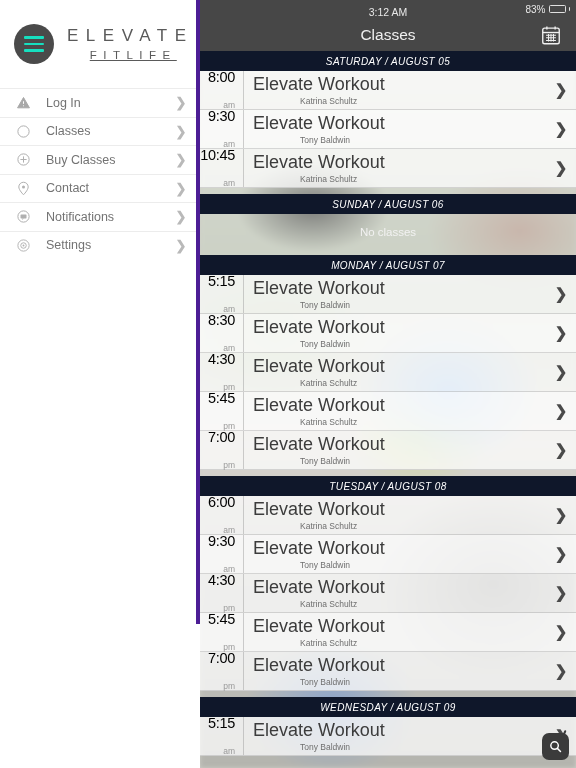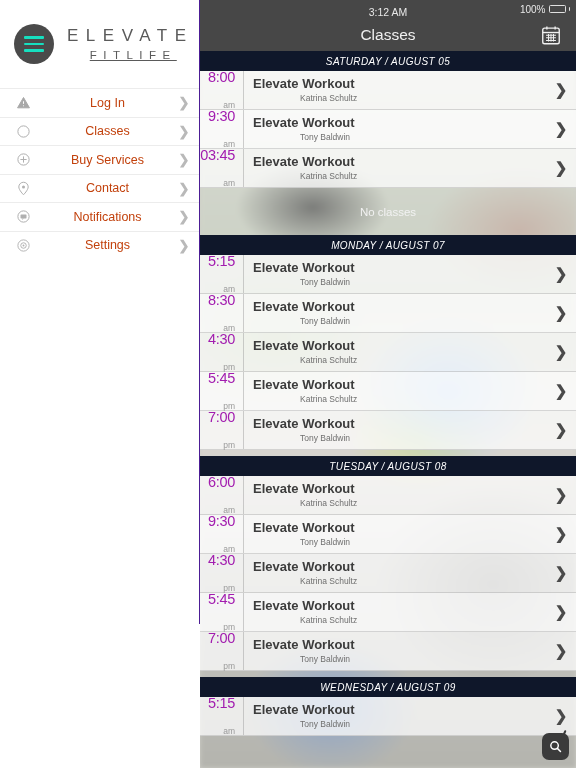--- a/index.html
+++ b/index.html
@@ -6,21 +6,21 @@
   html,body {
     width:576px; height:768px;
     font-family:"Liberation Sans", sans-serif;
     background:#ffffff; overflow:hidden;
   }
   #app { position:relative; width:576px; height:768px; display:flex; }
 
   
   .sidebar {
     width:200px; height:624px; background:#ffffff;
-    border-right:1px solid #4c1d95; flex:0 0 200px;
+    border-right:4px solid #4c1d95; flex:0 0 200px;
     position:relative; z-index:5;
   }
   .logo-area {
     height:88px; display:flex; align-items:center; padding-left:14px;
   }
   .logo-circle {
     width:40px; height:40px; border-radius:50%;
     background:#4a4a4a; display:flex; flex-direction:column;
     align-items:center; justify-content:center; gap:4px; flex:0 0 40px;
   }
@@ -37,21 +37,21 @@
 
   .menu-row {
     height:28.5px; display:flex; align-items:center;
     border-top:1px solid #ececec; position:relative;
   }
   .menu-icon {
     width:46px; display:flex; align-items:center; justify-content:center;
     color:#a8a8a8; flex:0 0 46px;
   }
   .menu-label {
-    font-size:12.5px; color:#c2410c; flex:1;text-align:center;
+    font-size:12.5px; color:#737373; flex:1;
   }
   .menu-chevron {
     width:30px; display:flex; align-items:center; justify-content:center;
     color:#b9b9b9; font-size:13px; font-weight:bold; flex:0 0 30px;
   }
   .menu-section {
     height:25px; display:flex; align-items:center; padding-left:14px;
     border-top:1px solid #ececec; font-size:10px; color:#a5a5a5;
   }
   .mi-svg { display:block; }
@@ -120,24 +120,24 @@
     height:39px; display:flex; align-items:center;
     border-bottom:1px solid rgba(170,170,170,0.45);
     background:rgba(255,255,255,0.72);
   }
   .class-row.alt { background:rgba(255,255,255,0.84); }
   .time-col {
     width:44px; flex:0 0 44px; text-align:right; padding-right:8px;
     border-right:1px solid rgba(160,160,160,0.5); height:100%;
     display:flex; flex-direction:column; justify-content:center;
   }
-  .time-main { font-size:14.5px; color:#a21caf; line-height:1.05; letter-spacing:-0.3px; }
+  .time-main { font-size:14.5px; color:#000000; line-height:1.05; letter-spacing:-0.3px; }
   .time-ampm { font-size:8.5px; color:#9a9a9a; line-height:1.1; margin-top:16px; }
   .info-col { flex:1; padding-left:9px; }
-  .cls-name { font-size:13px; color:#3c3c3c; line-height:1.15;font-weight:bold; }
+  .cls-name { font-size:18px; color:#3c3c3c; line-height:1.15; }
   .cls-inst { font-size:8.5px; color:#6f6f6f; margin-top:2px;padding-left:47px; }
   .row-chev {
     width:30px; flex:0 0 30px; text-align:center;
     color:#4a4a4a; font-size:15px; font-weight:bold;
   }
 
   .search-fab {
     position:absolute; right:7px; bottom:8px; width:27px; height:27px;
     background:#3b3b3b; border-radius:7px; z-index:10;
     display:flex; align-items:center; justify-content:center;
@@ -190,21 +190,21 @@
       <span class="menu-chevron">❯</span>
     </div>
 
     <div class="menu-row">
       <span class="menu-icon">
         <svg class="mi-svg" width="15" height="15" viewBox="0 0 24 24" fill="none" stroke="#b0b0b0" stroke-width="1.6">
           <circle cx="12" cy="12" r="9"></circle>
           <path d="M12 7 v10 M7 12 h10"></path>
         </svg>
       </span>
-      <span class="menu-label">Buy Services</span>
+      <span class="menu-label">Buy Classes</span>
       <span class="menu-chevron">❯</span>
     </div>
 
     <div class="menu-row">
       <span class="menu-icon">
         <svg class="mi-svg" width="15" height="15" viewBox="0 0 24 24" fill="none" stroke="#b0b0b0" stroke-width="1.6">
           <path d="M12 22 C12 22 19.5 14.5 19.5 9.5 A7.5 7.5 0 0 0 4.5 9.5 C4.5 14.5 12 22 12 22 Z"></path>
           <circle cx="12" cy="9.4" r="2.4" fill="#b0b0b0" stroke="none"></circle>
         </svg>
       </span>
@@ -236,21 +236,21 @@
       <span class="menu-chevron">❯</span>
     </div>
   </div>
 
   <div class="panel">
     <div class="bg-photo"></div>
 
     <div class="statusbar">
       <span>3:12 AM</span>
       <span class="battery-wrap">
-        <span>100%</span>
+        <span>83%</span>
         <span class="batt-body"><span class="batt-fill"></span></span>
         <span class="batt-tip"></span>
       </span>
     </div>
 
     <div class="navbar">
       <span class="nav-title">Classes</span>
       <span class="nav-cal">
         <svg width="22" height="22" viewBox="0 0 24 24" fill="none" stroke="#f0f0f0" stroke-width="1.5">
           <rect x="3" y="4.5" width="18" height="17" rx="2"></rect>
@@ -281,30 +281,31 @@
             <div class="time-ampm">am</div>
           </div>
           <div class="info-col">
             <div class="cls-name">Elevate Workout</div>
             <div class="cls-inst">Tony Baldwin</div>
           </div>
           <div class="row-chev">❯</div>
         </div>
         <div class="class-row">
           <div class="time-col">
-            <div class="time-main">03:45</div>
+            <div class="time-main">10:45</div>
             <div class="time-ampm">am</div>
           </div>
           <div class="info-col">
             <div class="cls-name">Elevate Workout</div>
             <div class="cls-inst">Katrina Schultz</div>
           </div>
           <div class="row-chev">❯</div>
         </div>
         <div class="gap"></div>
+        <div class="day-header">SUNDAY / AUGUST 06</div>
         <div class="no-classes">No classes</div>
         <div class="gap"></div>
         <div class="day-header">MONDAY / AUGUST 07</div>
         <div class="class-row">
           <div class="time-col">
             <div class="time-main">5:15</div>
             <div class="time-ampm">am</div>
           </div>
           <div class="info-col">
             <div class="cls-name">Elevate Workout</div>

